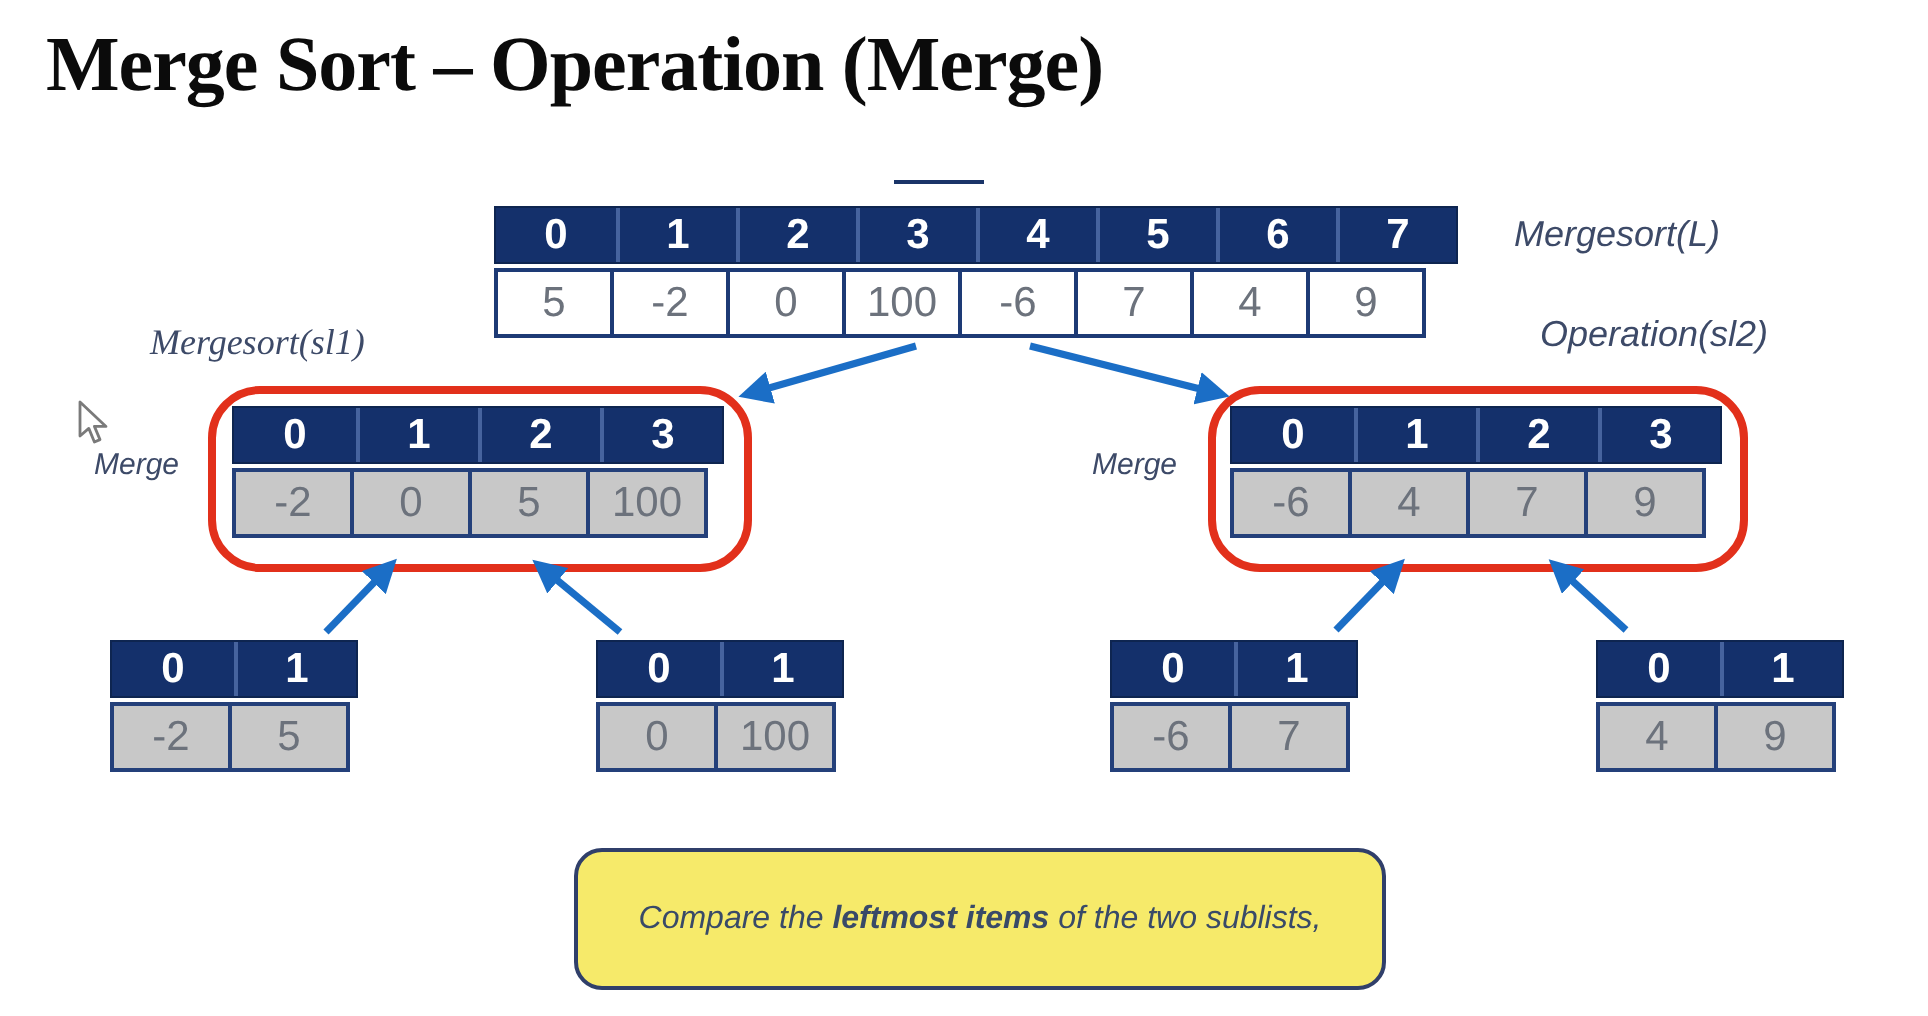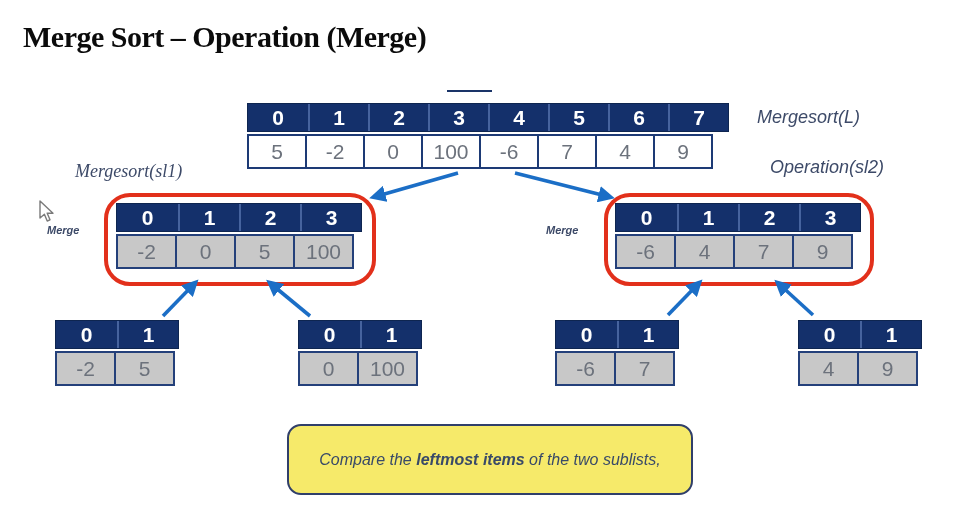--- a/index.html
+++ b/index.html
@@ -3,23 +3,23 @@
 <meta charset="utf-8">
 <style>
   html,body{margin:0;padding:0;}
   body{
     width:964px;height:508px;position:relative;overflow:hidden;
     background:#ffffff;font-family:"Liberation Sans",sans-serif;
   }
   .abs{position:absolute;}
   
   .slide-title{
-    left:23px;top:20px;
+    left:23px;top:10px;
     font-family:"Liberation Serif",serif;
-    font-weight:bold;font-size:30px;color:#0b0b0b;
+    font-weight:bold;font-size:39px;color:#0b0b0b;
     letter-spacing:-0.5px;white-space:nowrap;
   }
   
   .tbl{position:absolute;}
   .trow{display:flex;}
   .hrow{background:#14306b;border:1px solid #0e2550;}
   .hcell{
     box-sizing:border-box;width:60px;height:27px;
     display:flex;align-items:center;justify-content:center;
     color:#ffffff;font-size:21px;font-weight:600;
@@ -41,21 +41,21 @@
   
   .red-oval{
     position:absolute;border:4px solid #e2301b;border-radius:26px;
     background:transparent;
   }
   
   .lbl{
     position:absolute;font-style:italic;color:#3d4a68;white-space:nowrap;
   }
   .lbl-big{font-size:18px;}
-  .lbl-small{font-size:11px;font-weight:bold;}
+  .lbl-small{font-size:15px;}
   
   .callout{
     left:287px;top:424px;width:406px;height:71px;box-sizing:border-box;
     background:#f6ea6a;border:2px solid #303f6a;border-radius:14px;
     display:flex;flex-direction:column;align-items:center;justify-content:center;
     font-style:italic;font-size:16px;color:#394a68;line-height:1.45;
     text-align:center;
   }
   .callout b{font-weight:bold;}
   

